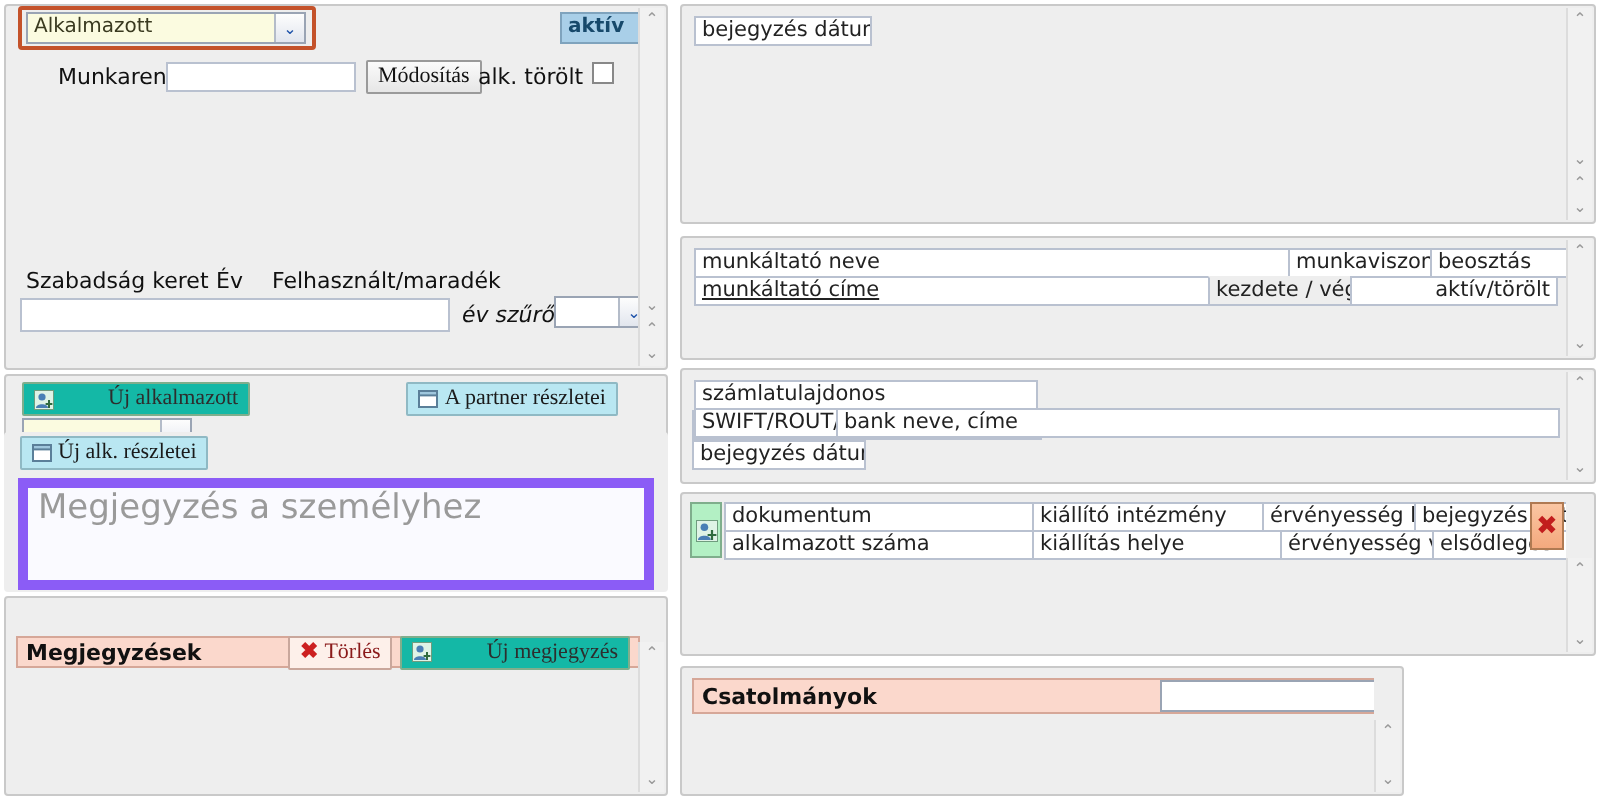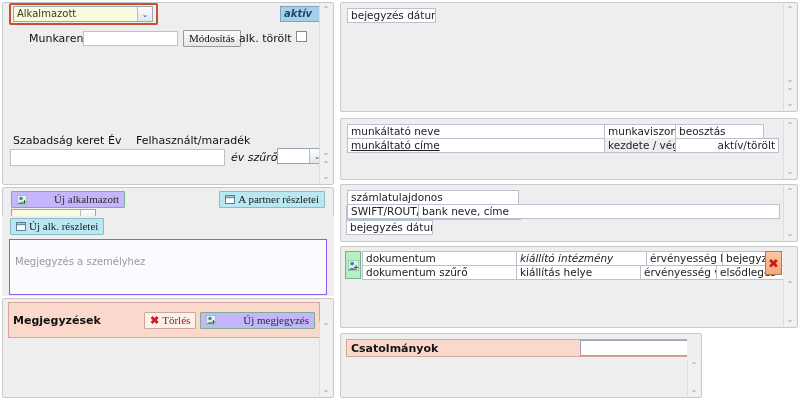--- a/index.html
+++ b/index.html
@@ -72,21 +72,21 @@
     border: 1px solid #9a9a9a;
     background: linear-gradient(#fbfbfb,#e6e6e6);
     padding: 1px 5px;
     font-size: 11px;
     line-height: 13px;
     color: #111;
     white-space: nowrap;
     border-radius: 1px;
     font-family: Liberation Serif, serif;
   }
-  .btn.green { background: #c4b5fd; border-color: #7fae8c; color: #2d2d2d; gap: 27px; }
+  .btn.green { background: #14b8a6; border-color: #7fae8c; color: #2d2d2d; gap: 27px; }
   .btn.cyan  { background: #b9e7f2; border-color: #8fb9c4; color: #1a1a1a; }
   .btn.plain { background: #fdf0ea; border-color: #c9a79c; color: #8a1a1a; }
 
   
   .sel {
     position: relative;
     background: #ffffff;
     border: 1px solid #9aa4b4;
     height: 16px;
   }
@@ -135,24 +135,24 @@
     color: #222;
   }
   .hcell + .hcell { margin-left: -1px; }
   .hcell.r { text-align: right; }
   .hcell.c { text-align: center; }
 
   
   .memo {
     position: absolute;
     background: #fafaff;
-    border: 1px solid #8b5cf6;
-    padding: 16px 5px;
+    border: 5px solid #8b5cf6;
+    padding: 0 5px;
     color: #9a9a9a;
-    font-size: 10px;
+    font-size: 17px;
   }
 
   .checkbox {
     width: 11px; height: 11px;
     border: 1px solid #888;
     background: #fff;
     display: inline-block;
     vertical-align: middle;
   }
 
@@ -182,21 +182,21 @@
 
   <div class="panel" style="left:2px; top:2px; width:332px; height:183px;">
     <div class="panel-inner">
 
       <div class="sel cream" style="position:absolute; left:10px; top:3px; width:140px;">
         <div class="val">Alkalmazott</div>
         <div class="caret">⌄</div>
       </div>
       <div class="hl-box" style="left:6px; top:0px; width:149px; height:22px;"></div>
 
-      <div class="sel blue" style="position:absolute; left:277px; top:3px; width:56px;font-style:italic;">
+      <div class="sel blue" style="position:absolute; left:277px; top:3px; width:56px;">
         <div class="val">aktív</div>
 
       </div>
 
       <div class="lbl" style="position:absolute; left:26px; top:29px;">Munkarend</div>
       <div class="fld" style="position:absolute; left:80px; top:28px; width:95px;"></div>
       <div class="btn" style="position:absolute; left:180px; top:27px;">Módosítás</div>
       <div class="lbl" style="position:absolute; left:236px; top:29px;">alk. törölt</div>
       <span class="checkbox" style="position:absolute; left:293px; top:28px;"></span>
 
@@ -228,21 +228,21 @@
         <svg width="10" height="10" viewBox="0 0 10 10">
           <rect x="0" y="0" width="10" height="10" fill="#dff3e6" stroke="#6f9c7e"></rect>
           <circle cx="4" cy="3.5" r="1.8" fill="#4a7fb5"></circle>
           <path d="M1 9 C1 6.5 7 6.5 7 9 Z" fill="#4a7fb5"></path>
           <path d="M7.5 5 L7.5 9 M5.8 7 L9.2 7" stroke="#2f6b3f" stroke-width="1"></path>
         </svg>
       </span>
       <span>Új alkalmazott</span>
     </div>
 
-    <div class="btn cyan" style="position:absolute; right:8px; top:3px;">
+    <div class="btn cyan" style="position:absolute; right:24px; top:3px;">
       <span class="ico">
         <svg width="10" height="9" viewBox="0 0 10 9">
           <rect x="0.5" y="0.5" width="9" height="8" fill="#ffffff" stroke="#5a7f99"></rect>
           <rect x="0.5" y="0.5" width="9" height="2.2" fill="#9fc7dd" stroke="#5a7f99"></rect>
         </svg>
       </span>
       <span>A partner részletei</span>
     </div>
 
     <div class="sel cream" style="position:absolute; left:8px; top:21px; width:85px;">
@@ -261,21 +261,21 @@
       </span>
       <span>Új alk. részletei</span>
     </div>
 
     <div class="memo" style="left:7px; top:23px; width:318px; height:56px;">
       <span>Megjegyzés a személyhez</span>
     </div>
   </div>
 
   <div class="panel" style="left:2px; top:298px; width:332px; height:100px;">
-    <div class="titlebar" style="left:5px; top:3px; width:312px; height:36px;">
+    <div class="titlebar" style="left:5px; top:19px; width:312px; height:16px;">
       <span class="t">Megjegyzések</span>
       <div style="flex:1"></div>
       <div class="btn plain" style="margin-right:4px;">
         <span class="xred">✖</span>
         <span>Törlés</span>
       </div>
       <div class="btn green">
         <span class="ico">
           <svg width="10" height="10" viewBox="0 0 10 10">
             <rect x="0" y="0" width="10" height="10" fill="#dff3e6" stroke="#6f9c7e"></rect>
@@ -306,21 +306,21 @@
       <div class="track"></div>
       <div class="arr">⌄</div>
       <div class="arr">⌃</div>
       <div class="arr">⌄</div>
     </div>
   </div>
 
   <div class="panel" style="left:340px; top:118px; width:458px; height:62px;">
     <div class="panel-inner">
       <div class="hrow" style="left:6px; top:5px;">
-        <div class="hcell" style="width:258px;">munkáltató neve</div>
+        <div class="hcell" style="width:298px;">munkáltató neve</div>
         <div class="hcell c" style="width:72px;">munkaviszony</div>
         <div class="hcell" style="width:89px;">beosztás</div>
       </div>
       <div class="hrow" style="left:6px; top:19px;">
         <div class="hcell" style="width:258px;text-decoration:underline;">munkáltató címe</div>
         <div class="hcell c" style="width:72px; border-top-color:transparent; background:#eeeeee;">kezdete / vége</div>
         <div class="hcell r" style="width:104px;">aktív/törölt</div>
       </div>
     </div>
     <div class="vscroll">
@@ -358,26 +358,26 @@
             <rect x="0" y="0" width="11" height="11" fill="#dff3e6" stroke="#6f9c7e"></rect>
             <circle cx="4.2" cy="3.6" r="1.9" fill="#4a7fb5"></circle>
             <path d="M1 10 C1 7.2 7.4 7.2 7.4 10 Z" fill="#4a7fb5"></path>
             <path d="M8 5 L8 10 M5.8 7.5 L10.2 7.5" stroke="#2f6b3f" stroke-width="1.1"></path>
           </svg>
         </span>
       </div>
 
       <div class="hrow" style="left:21px; top:4px;">
         <div class="hcell" style="width:155px;">dokumentum</div>
-        <div class="hcell" style="width:131px;font-style:italic;">kiállító intézmény</div>
+        <div class="hcell" style="width:116px;">kiállító intézmény</div>
         <div class="hcell" style="width:77px;">érvényesség kezd.</div>
         <div class="hcell" style="width:90px;">bejegyzés dátuma</div>
       </div>
       <div class="hrow" style="left:21px; top:18px;">
-        <div class="hcell" style="width:155px;">dokumentum szűrő</div>
+        <div class="hcell" style="width:155px;">alkalmazott száma</div>
         <div class="hcell" style="width:125px;">kiállítás helye</div>
         <div class="hcell" style="width:77px;">érvényesség vége</div>
         <div class="hcell" style="width:90px;">elsődleges</div>
       </div>
 
       <div class="delbox" style="right:1px; top:4px; height:24px;">
         <span>✖</span>
       </div>
     </div>
     <div class="vscroll" style="top:32px;">

